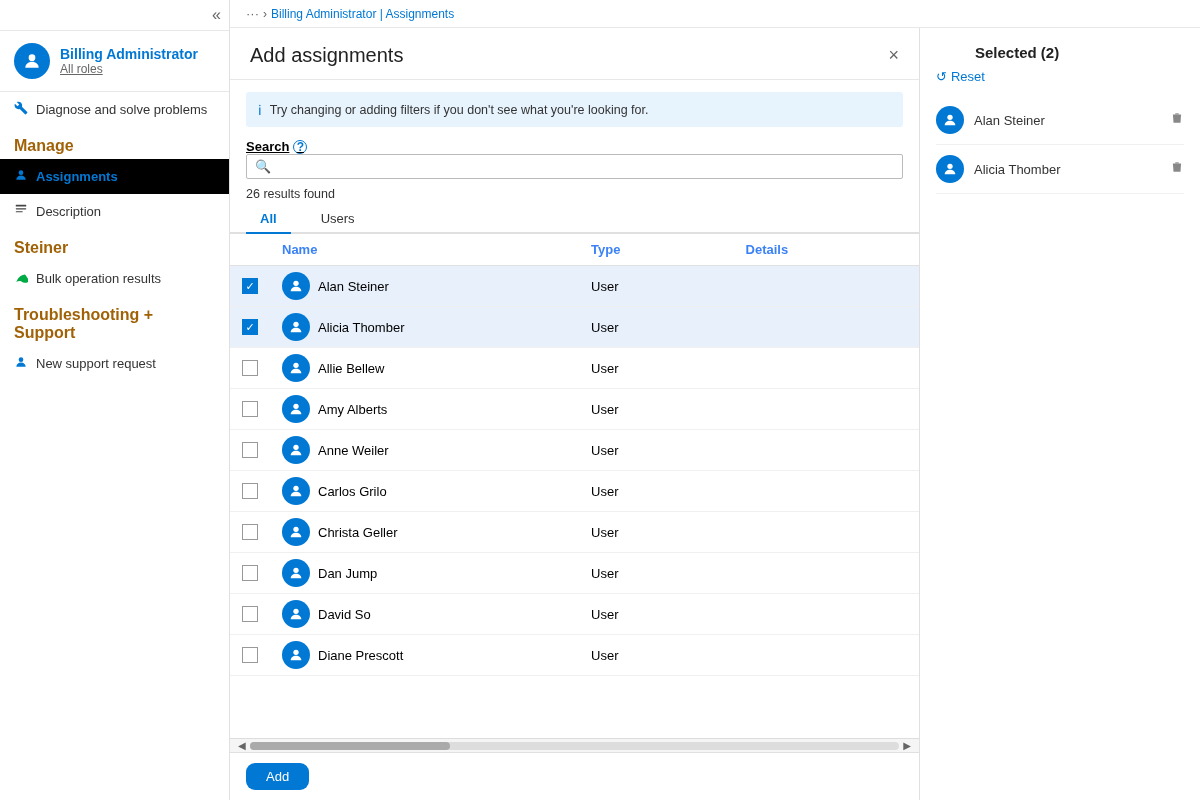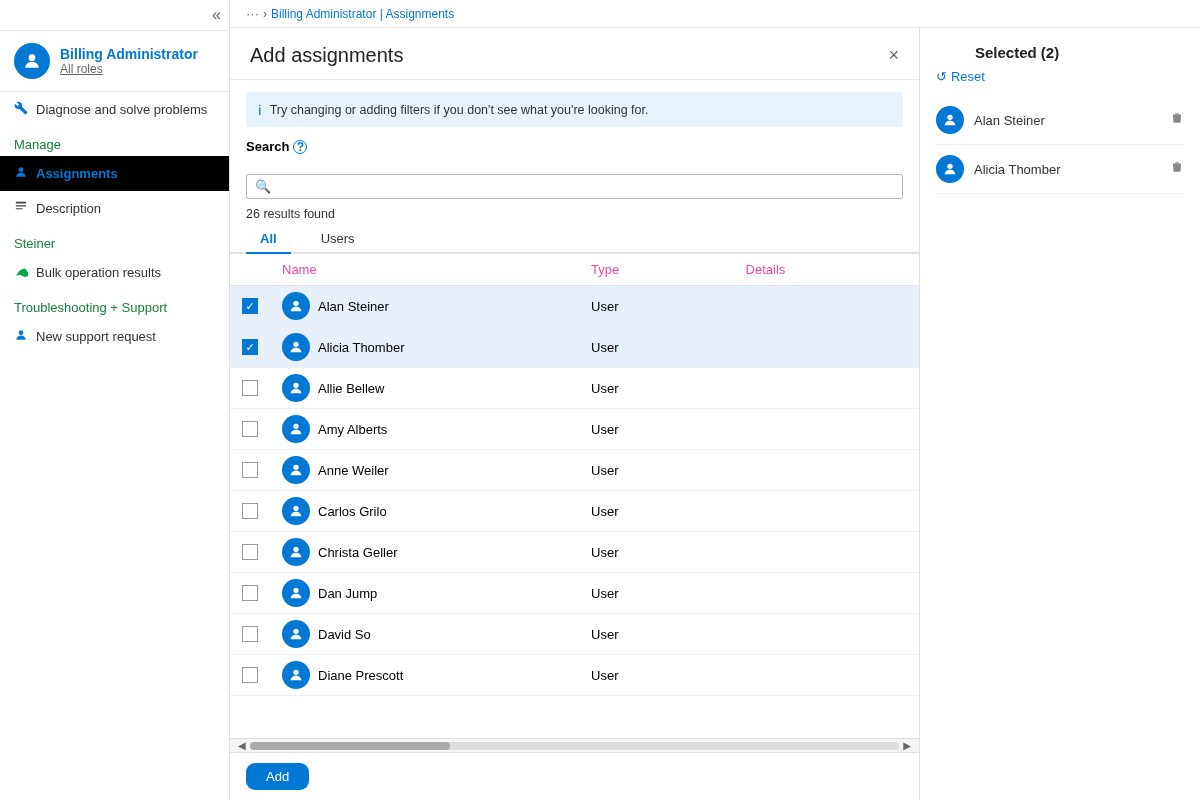--- a/index.html
+++ b/index.html
@@ -49,21 +49,21 @@
     }
 
     .sidebar-section-item {
       display: flex; align-items: center; gap: 8px;
       padding: 9px 14px;
       cursor: pointer;
       color: #333;
       font-size: 13px;
     }
     .sidebar-section-item.active { background: #000000; color: #0078d4; font-weight: 600; }
-    .sidebar-section-label { font-size: 13px; font-weight: 400; color: #15803d; padding: 10px 14px 4px; text-transform: none; }
+    .sidebar-section-label { font-size: 16px; font-weight: 700; color: #a16207; padding: 10px 14px 4px; text-transform: none; }
     .sidebar-icon { font-size: 15px; }
 
     
     .main-content {
       flex: 1;
       display: flex;
       flex-direction: column;
       background: #fff;
       height: 100%;
       overflow: hidden;
@@ -116,21 +116,21 @@
       padding: 8px 12px;
       display: flex;
       align-items: center;
       gap: 8px;
       color: #333;
       font-size: 12.5px;
     }
     .info-icon { color: #0078d4; font-size: 14px; }
 
     .search-section { padding: 8px 16px 4px; }
-    .search-label { font-size: 13px; font-weight: 600; margin-bottom: 20px; display: flex; align-items: center; gap: 4px; }
+    .search-label { font-size: 13px; font-weight: 600; margin-bottom: 0; display: flex; align-items: center; gap: 4px; text-decoration: underline; }
     .search-box {
       display: flex;
       align-items: center;
       border: 1px solid #bbb;
       border-radius: 2px;
       padding: 4px 8px;
       gap: 6px;
       background: #fff;
     }
     .search-box input {
@@ -166,22 +166,22 @@
       overflow-x: auto;
       position: relative;
     }
     table {
       width: 100%;
       border-collapse: collapse;
     }
     thead th {
       text-align: left;
       font-size: 13px;
-      font-weight: 400;
-      color: #ec4899;
+      font-weight: 700;
+      color: #3b82f6;
       padding: 8px 12px;
       border-bottom: 1px solid #e0e0e0;
       background: #fff;
       position: sticky; top: 0;
     }
     .th-check { width: 40px; }
     .th-name { min-width: 200px; }
     .th-type { min-width: 100px; }
     .th-details { min-width: 120px; }
 

